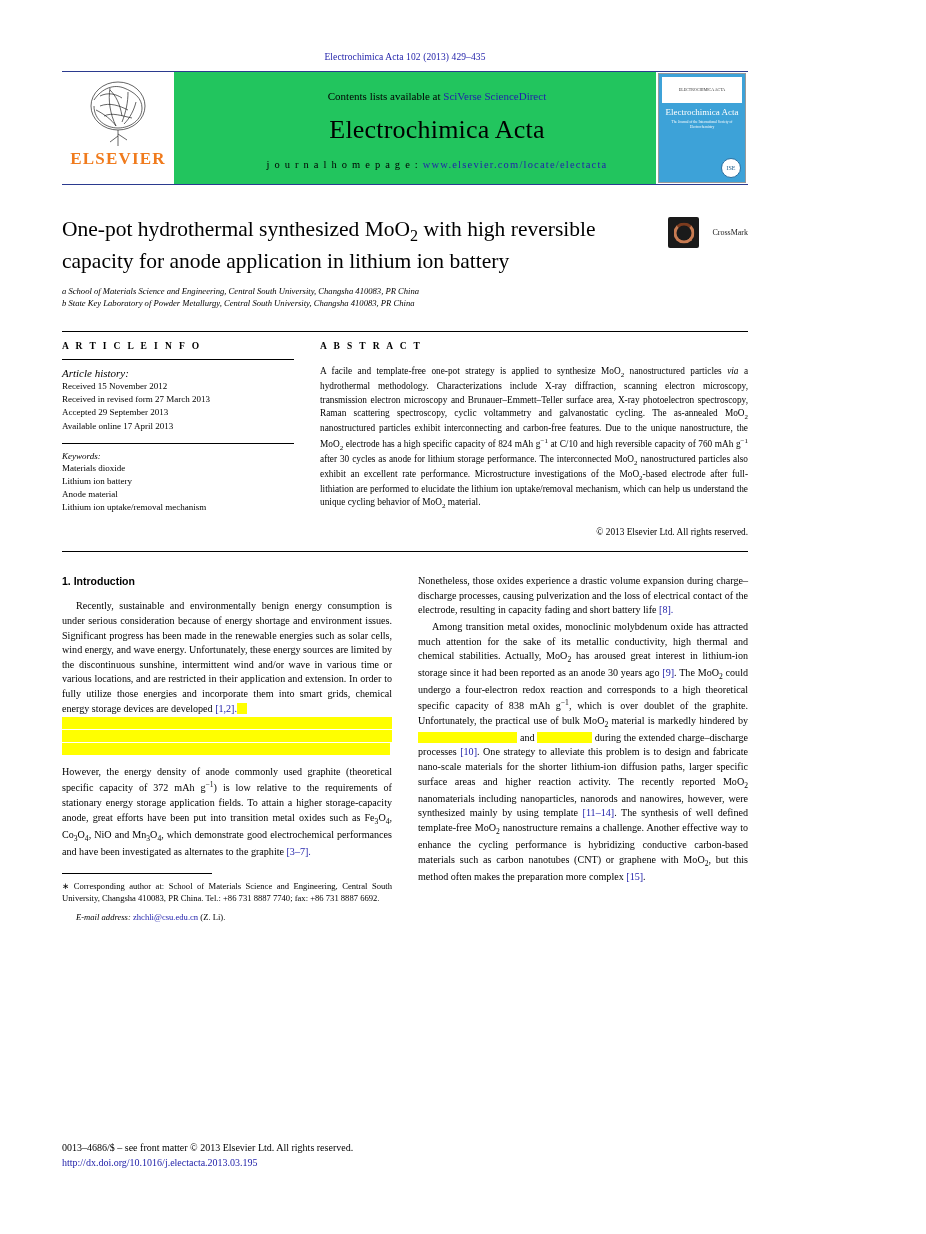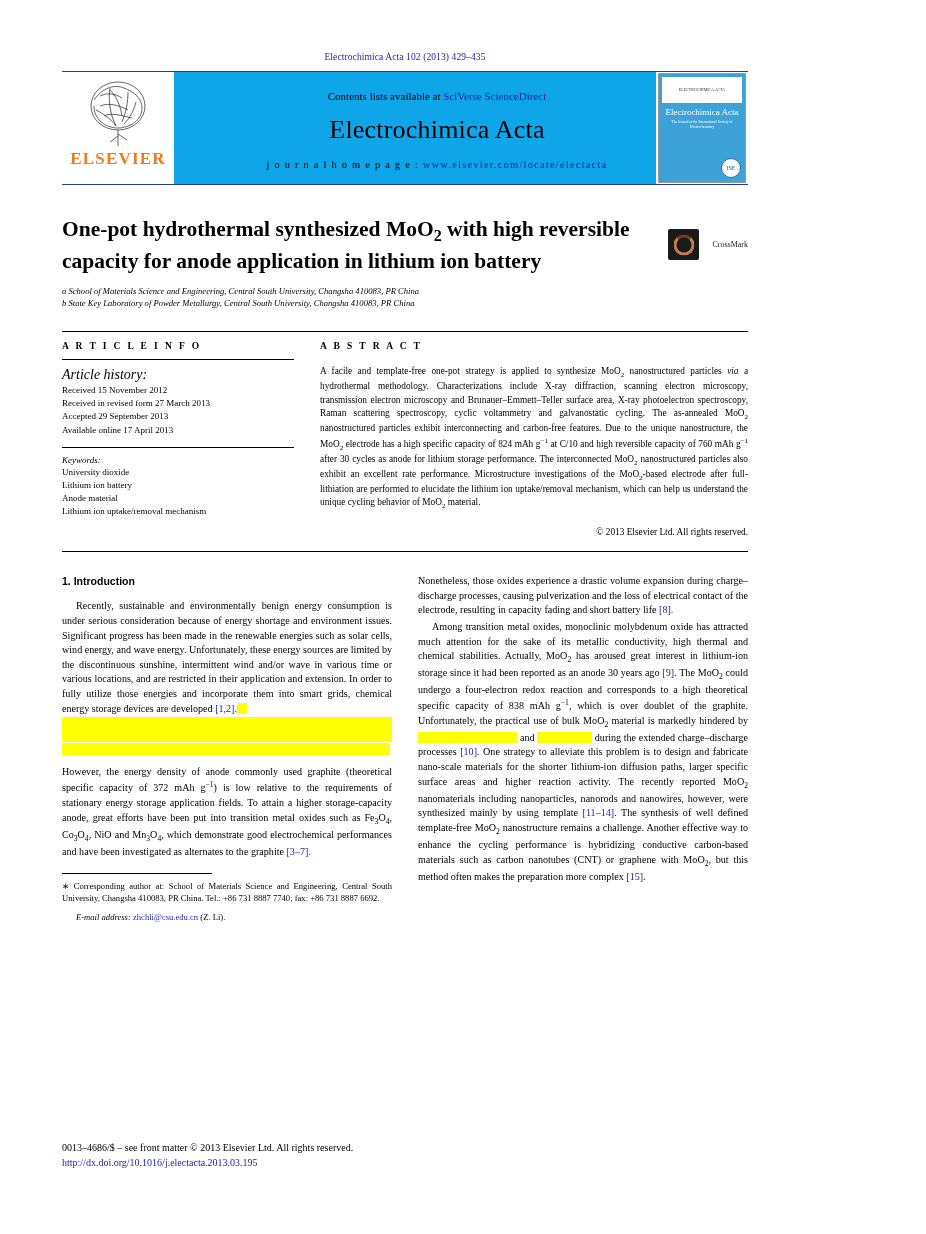--- a/index.html
+++ b/index.html
@@ -56,21 +56,21 @@
   .elsevier-word {
     font-family: "Liberation Serif", serif;
     font-size: 17px;
     letter-spacing: 1.2px;
     color: #f07b1d;
     font-weight: bold;
     margin-top: 1px;
   }
   .center-box {
     flex: 1;
-    background: #0ea5e9;
+    background: #22c55e;
     display: flex;
     flex-direction: column;
     align-items: center;
     justify-content: center;
     box-sizing: border-box;
     padding-left: 44px;
   }
   .contents-line {
     font-size: 11px;
     margin-top: 4px;
@@ -153,30 +153,30 @@
     border-top: 1.5px solid #2b3a8f;
     margin: 0 62px;
   }
 
   .title-block {
     margin: 30px 62px 0 62px;
     position: relative;
   }
   h1.article-title {
     font-size: 21.5px;
-    font-weight: bold;
+    font-weight: normal;
     line-height: 1.32;
     margin: 0;
     padding-right: 100px;
     font-family: "Liberation Serif", serif;
   }
   .crossmark {
     position: absolute;
     right: 0;
-    top: 14px;
+    top: 2px;
     display: flex;
     align-items: center;
     gap: 13px;
   }
   .crossmark-logo {
     width: 31px;
     height: 31px;
     background: #1a1a1a;
     border-radius: 2px;
     position: relative;
@@ -231,21 +231,21 @@
     font-weight: bold;
     margin: 9px 0 0 0;
     font-family: "Liberation Serif", serif;
   }
   .info-inner-rule {
     border-top: 0.8px solid #000;
     margin: 8px 0 7px 0;
   }
   .history-title {
     font-style: italic;
-    font-size: 14px;
+    font-size: 11px;
     margin-bottom: 1px;
   }
   .history-line {
     font-size: 9px;
     line-height: 1.45;
   }
   .kw-rule {
     border-top: 0.8px solid #000;
     margin: 10px 0 7px 0;
   }
@@ -390,21 +390,21 @@
     <div class="col-info">
       <div class="sect-head">A R T I C L E   I N F O</div>
       <div class="info-inner-rule"></div>
       <div class="history-title">Article history:</div>
       <div class="history-line">Received 15 November 2012</div>
       <div class="history-line">Received in revised form 27 March 2013</div>
       <div class="history-line">Accepted 29 September 2013</div>
       <div class="history-line">Available online 17 April 2013</div>
       <div class="kw-rule"></div>
       <div class="kw-title">Keywords:</div>
-      <div class="kw-line">University dioxide</div>
+      <div class="kw-line">Materials dioxide</div>
       <div class="kw-line">Lithium ion battery</div>
       <div class="kw-line">Anode material</div>
       <div class="kw-line">Lithium ion uptake/removal mechanism</div>
     </div>
 
     <div class="col-abstract">
       <div class="sect-head">A B S T R A C T</div>
       <div class="abstract-body">A facile and template-free one-pot strategy is applied to synthesize MoO<sub>2</sub> nanostructured particles <i>via</i> a hydrothermal methodology. Characterizations include X-ray diffraction, scanning electron microscopy, transmission electron microscopy and Brunauer–Emmett–Teller surface area, X-ray photoelectron spectroscopy, Raman scattering spectroscopy, cyclic voltammetry and galvanostatic cycling. The as-annealed MoO<sub>2</sub> nanostructured particles exhibit interconnecting and carbon-free features. Due to the unique nanostructure, the MoO<sub>2</sub> electrode has a high specific capacity of 824 mAh g<sup>−1</sup> at C/10 and high reversible capacity of 760 mAh g<sup>−1</sup> after 30 cycles as anode for lithium storage performance. The interconnected MoO<sub>2</sub> nanostructured particles also exhibit an excellent rate performance. Microstructure investigations of the MoO<sub>2</sub>-based electrode after full-lithiation are performed to elucidate the lithium ion uptake/removal mechanism, which can help us understand the unique cycling behavior of MoO<sub>2</sub> material.</div>
       <div class="copyright">© 2013 Elsevier Ltd. All rights reserved.</div>
     </div>

